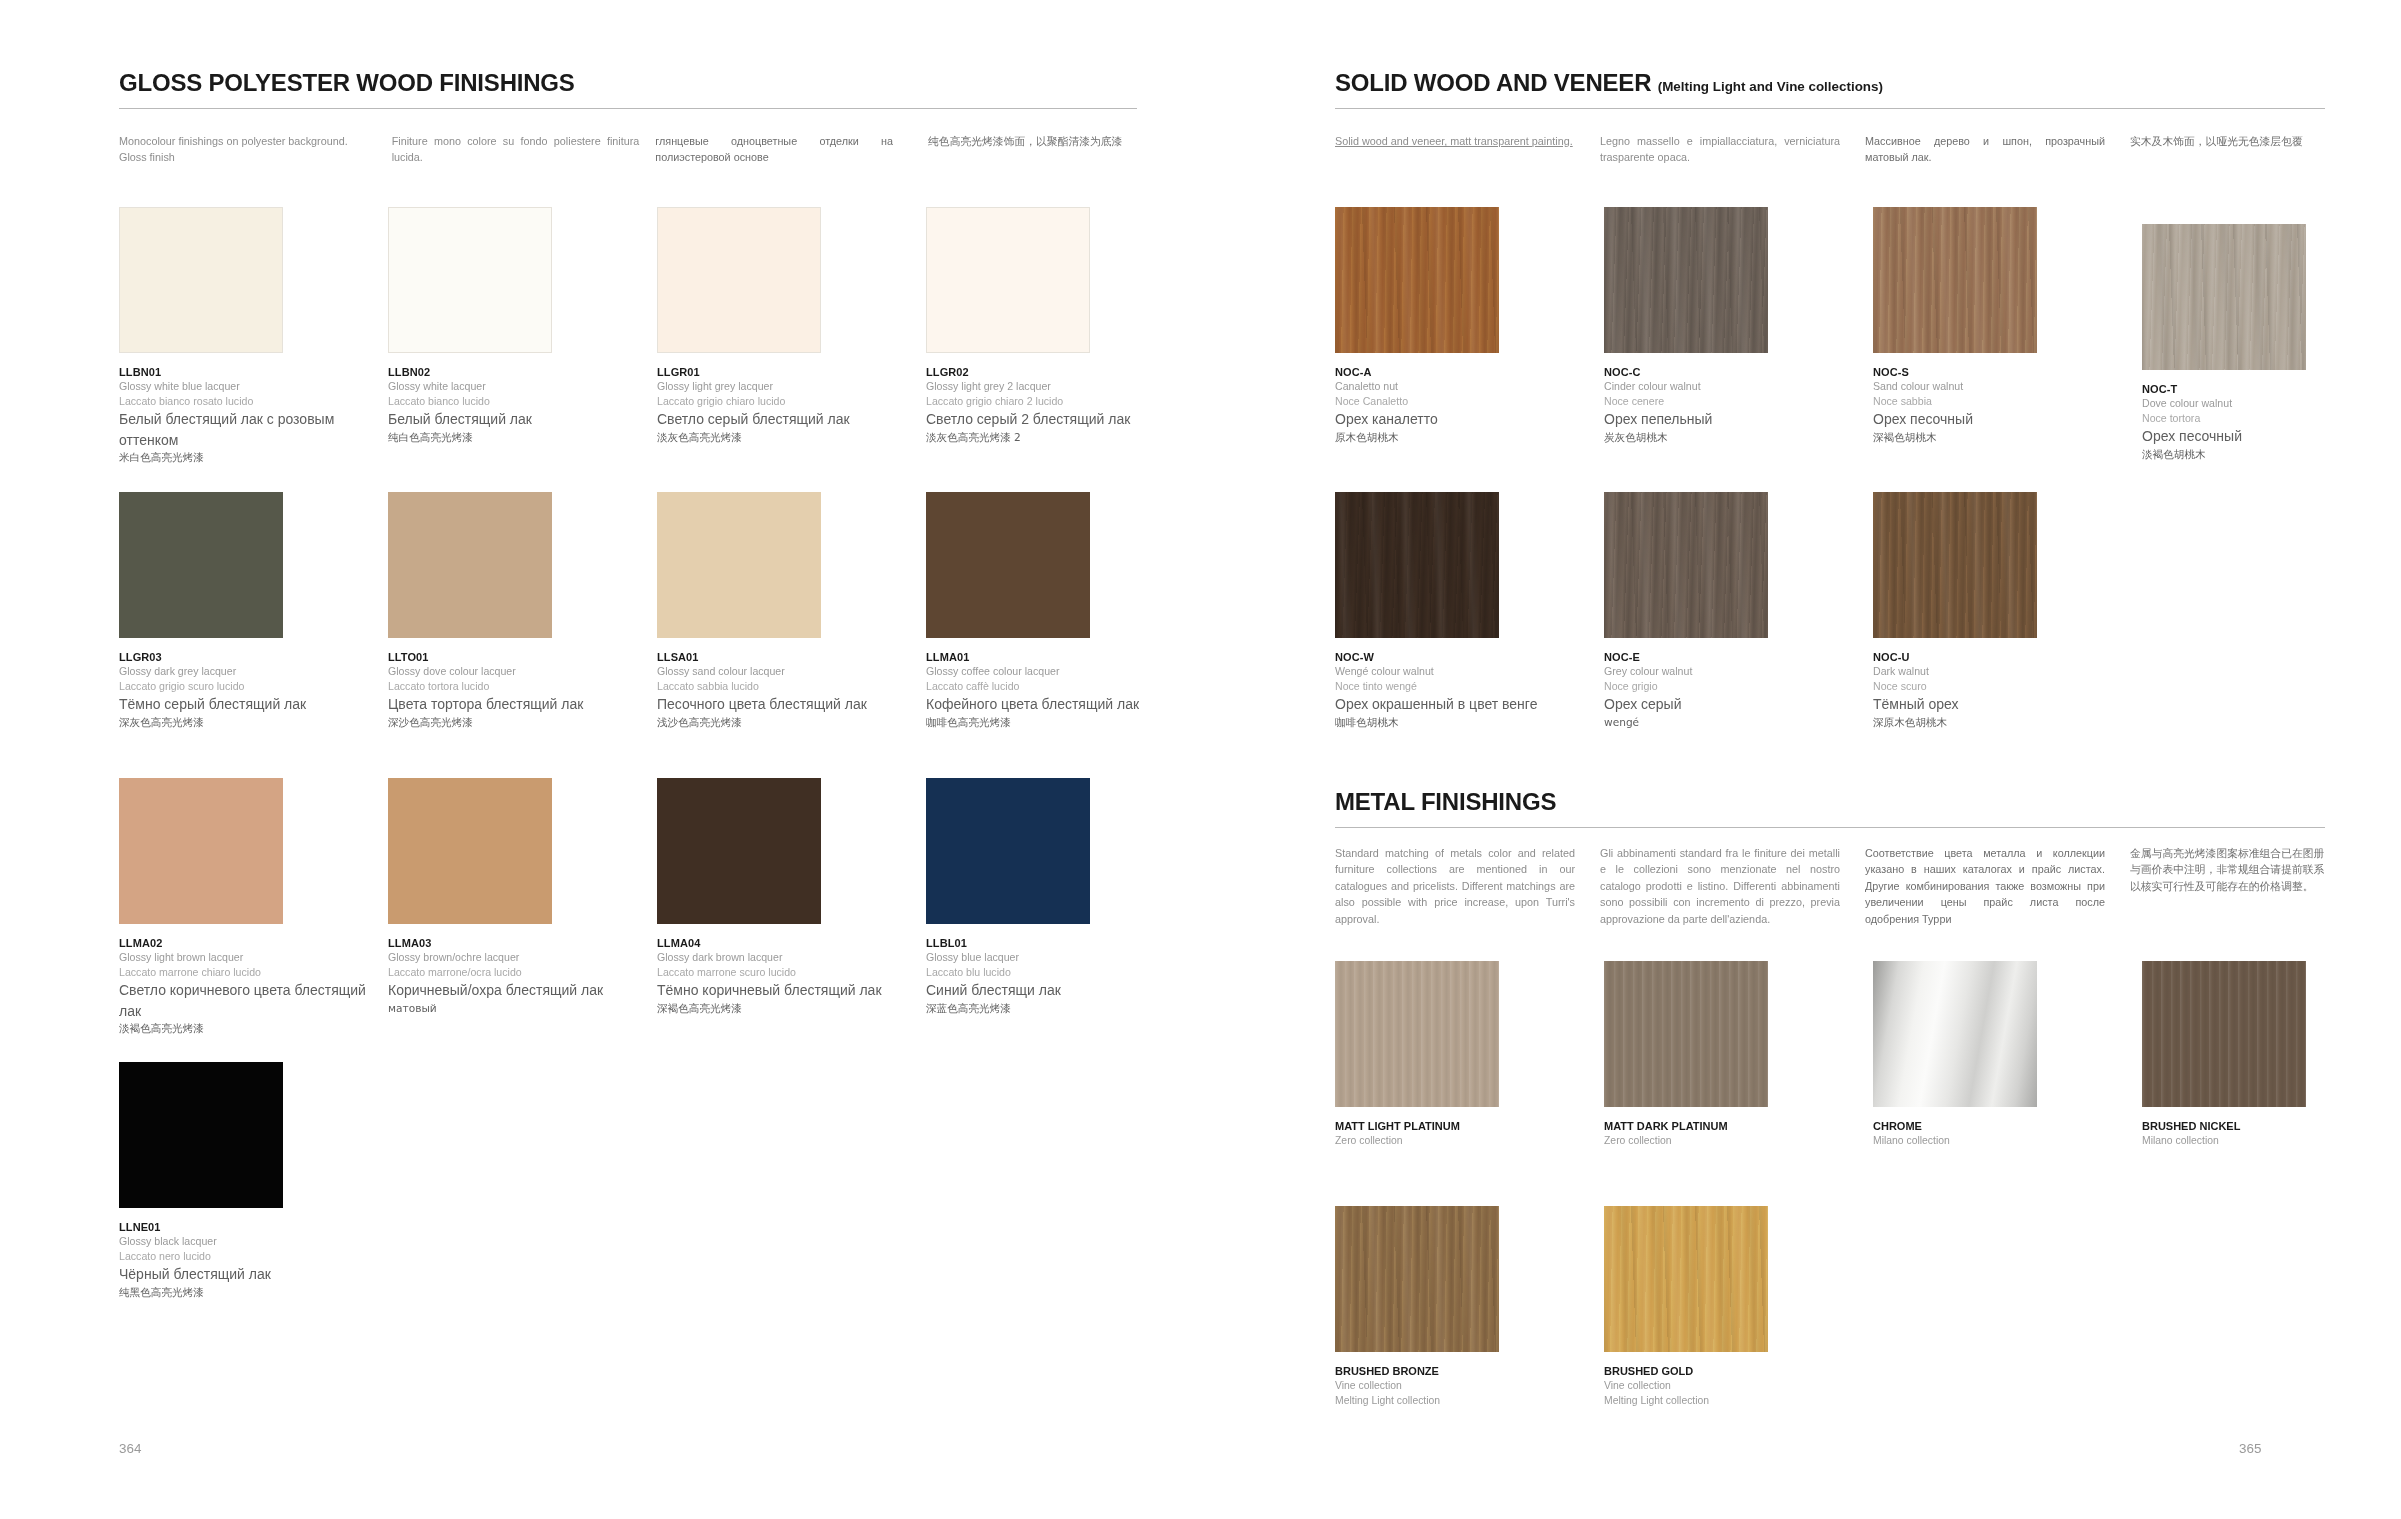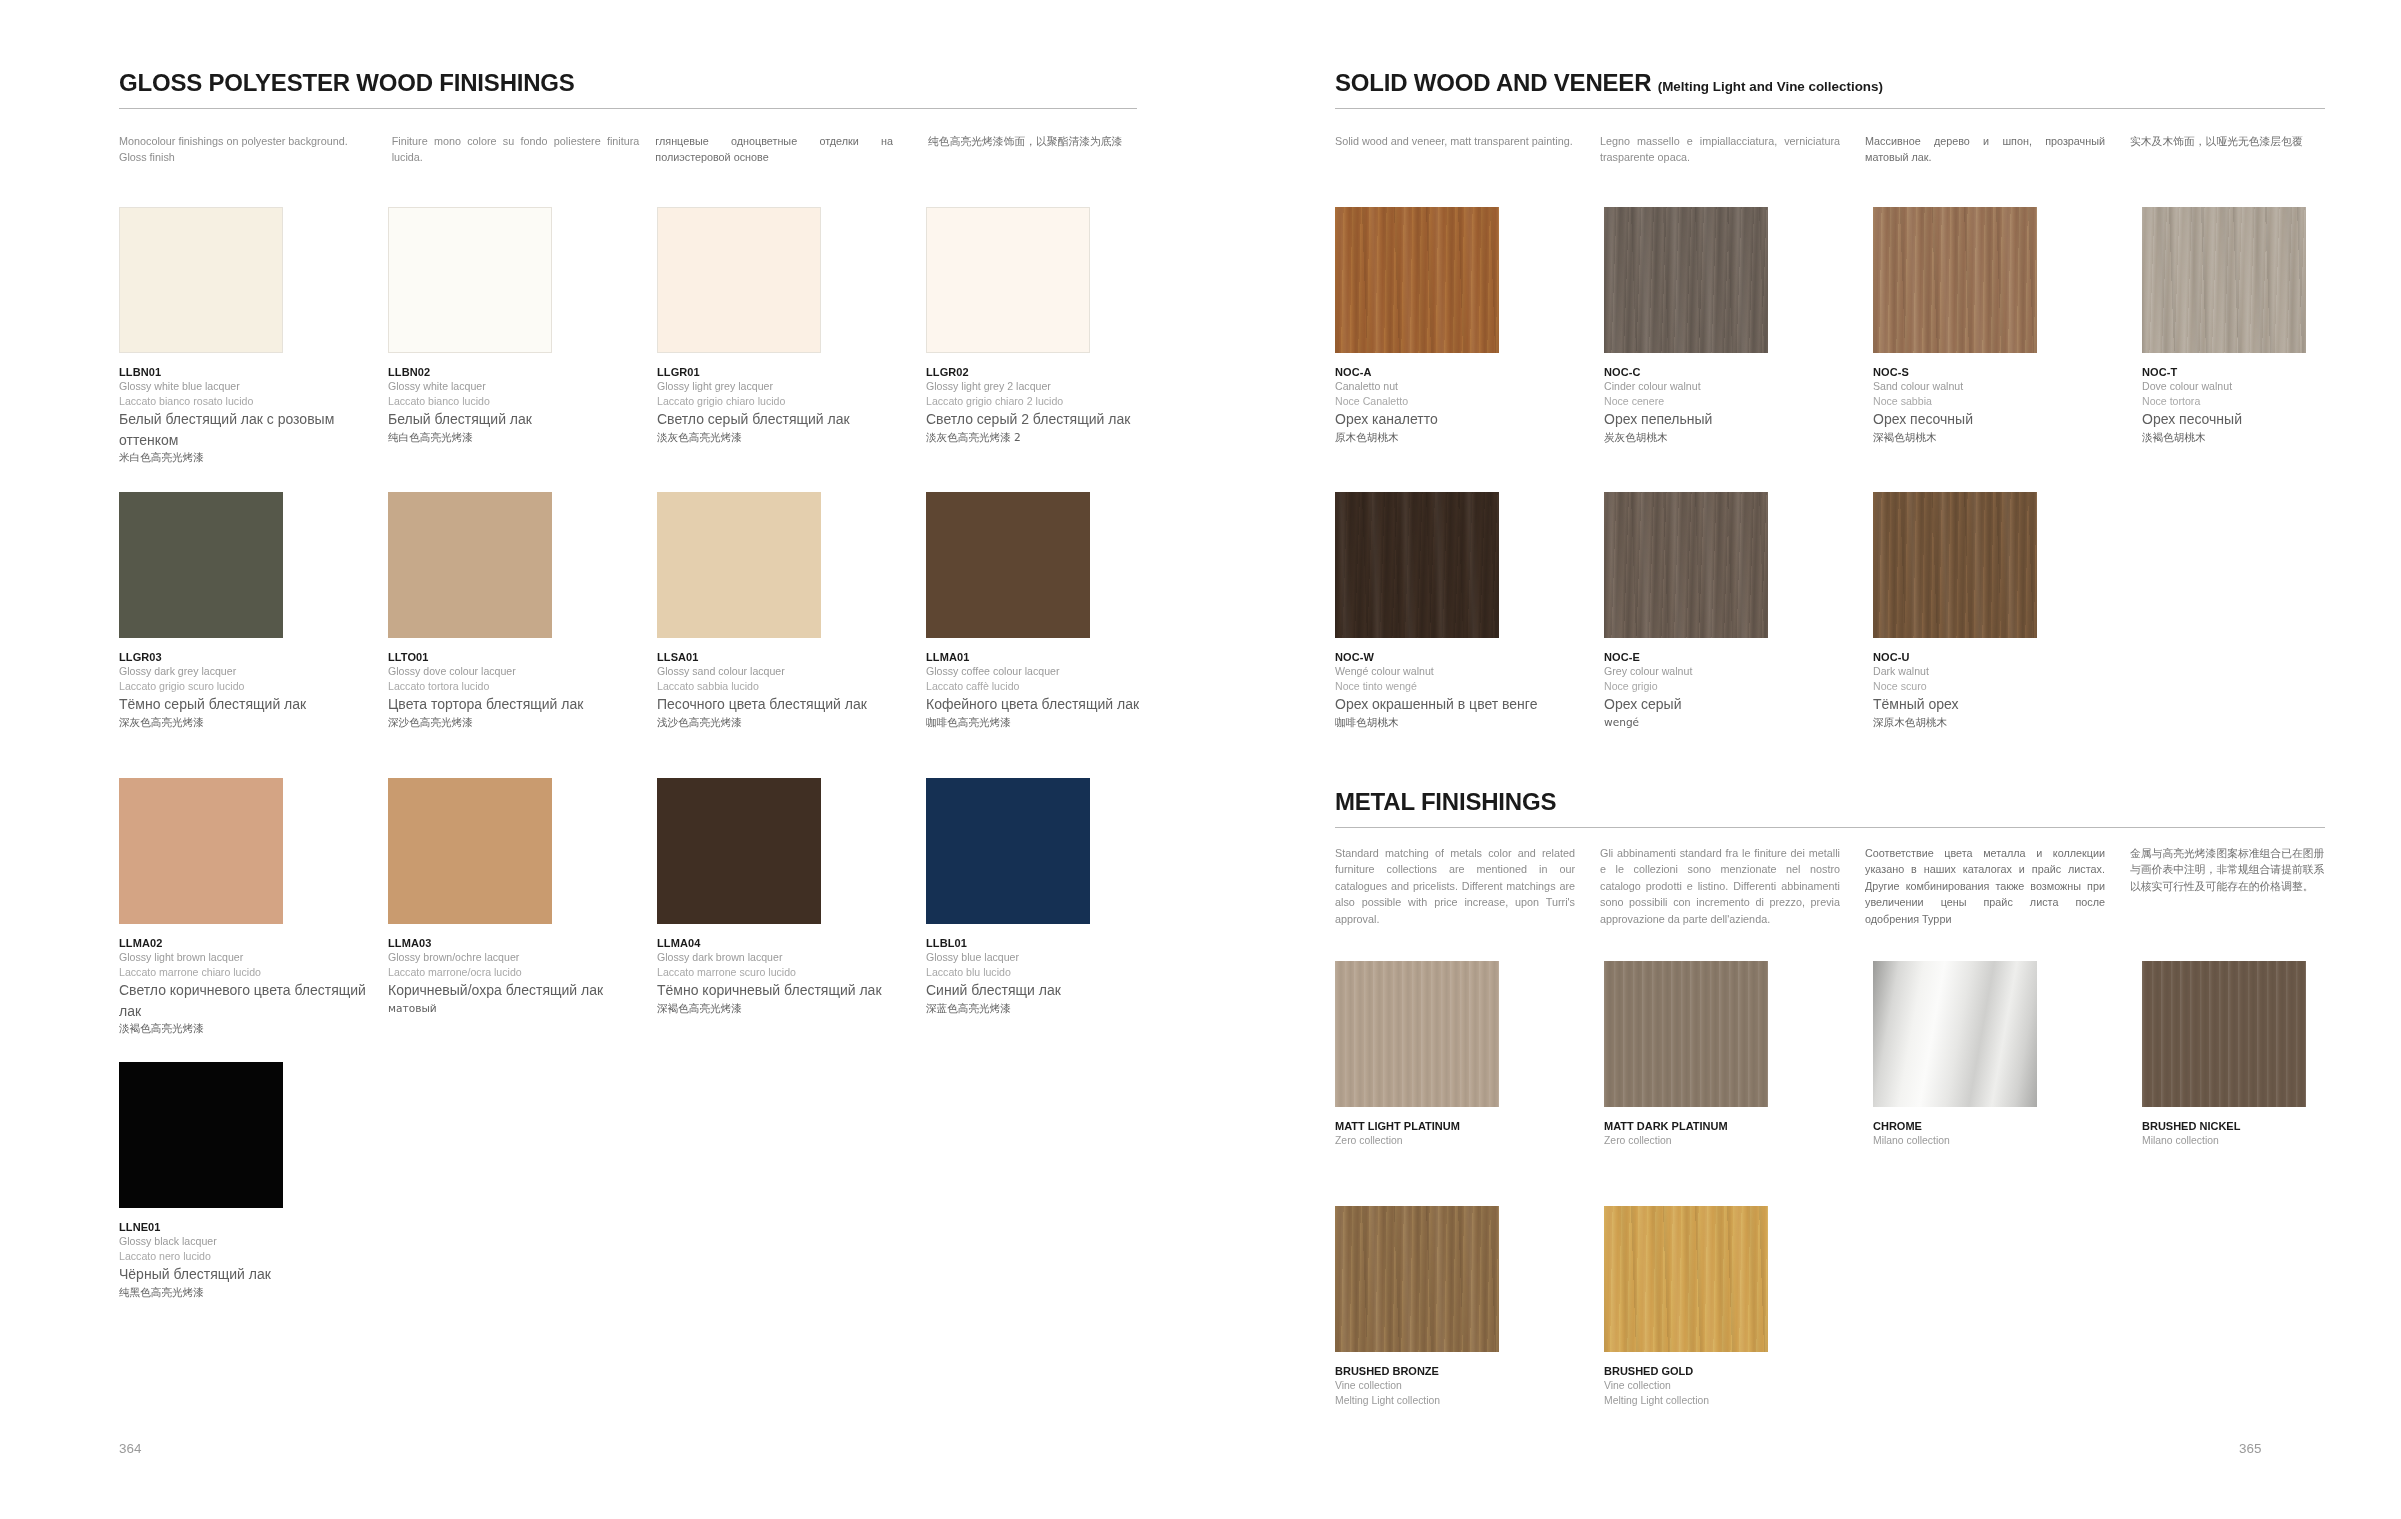--- a/index.html
+++ b/index.html
@@ -263,21 +263,21 @@
 
     <div class="sec-head" style="left:134px;top:69px;width:990px;">
       <div class="sec-title">
         <span>SOLID WOOD AND VENEER</span>
         <span class="sub">(Melting Light and Vine collections)</span>
       </div>
       <div class="rule"></div>
     </div>
 
     <div class="desc-row" style="left:134px;top:133px;width:999px;">
-      <div class="desc-col" style="width:240px;margin-right:25px;">Solid wood and veneer, matt transparent painting.</div>
+      <div class="desc-col" style="width:240px;margin-right:25px;text-decoration:underline;">Solid wood and veneer, matt transparent painting.</div>
       <div class="desc-col just" style="width:240px;margin-right:25px;">Legno massello e impiallacciatura, verniciatura trasparente opaca.</div>
       <div class="desc-col ru just" style="width:240px;margin-right:25px;">Массивное дерево и шпон, прозрачный матовый лак.</div>
       <div class="desc-col cn" style="width:202px;">实木及木饰面，以哑光无色漆层包覆</div>
     </div>
 
     <div class="swatch-grid">
 
       <div class="swatch" style="left:134px;top:207px;">
         <span class="chip wood v" style="background:#a16433"></span>
         <div class="labels">
@@ -301,21 +301,21 @@
       <div class="swatch" style="left:672px;top:207px;">
         <span class="chip wood v" style="background:#9b7557"></span>
         <div class="labels">
           <div class="code">NOC-S</div>
           <div class="l-en">Sand colour walnut</div>
           <div class="l-it">Noce sabbia</div>
           <div class="l-ru">Орех песочный</div>
           <div class="l-cn">深褐色胡桃木</div>
         </div>
       </div>
-      <div class="swatch" style="left:941px;top:207px;">
+      <div class="swatch" style="left:941px;top:224px;">
         <span class="chip wood" style="background:#b0a699"></span>
         <div class="labels">
           <div class="code">NOC-T</div>
           <div class="l-en">Dove colour walnut</div>
           <div class="l-it">Noce tortora</div>
           <div class="l-ru">Орех песочный</div>
           <div class="l-cn">淡褐色胡桃木</div>
         </div>
       </div>
 

